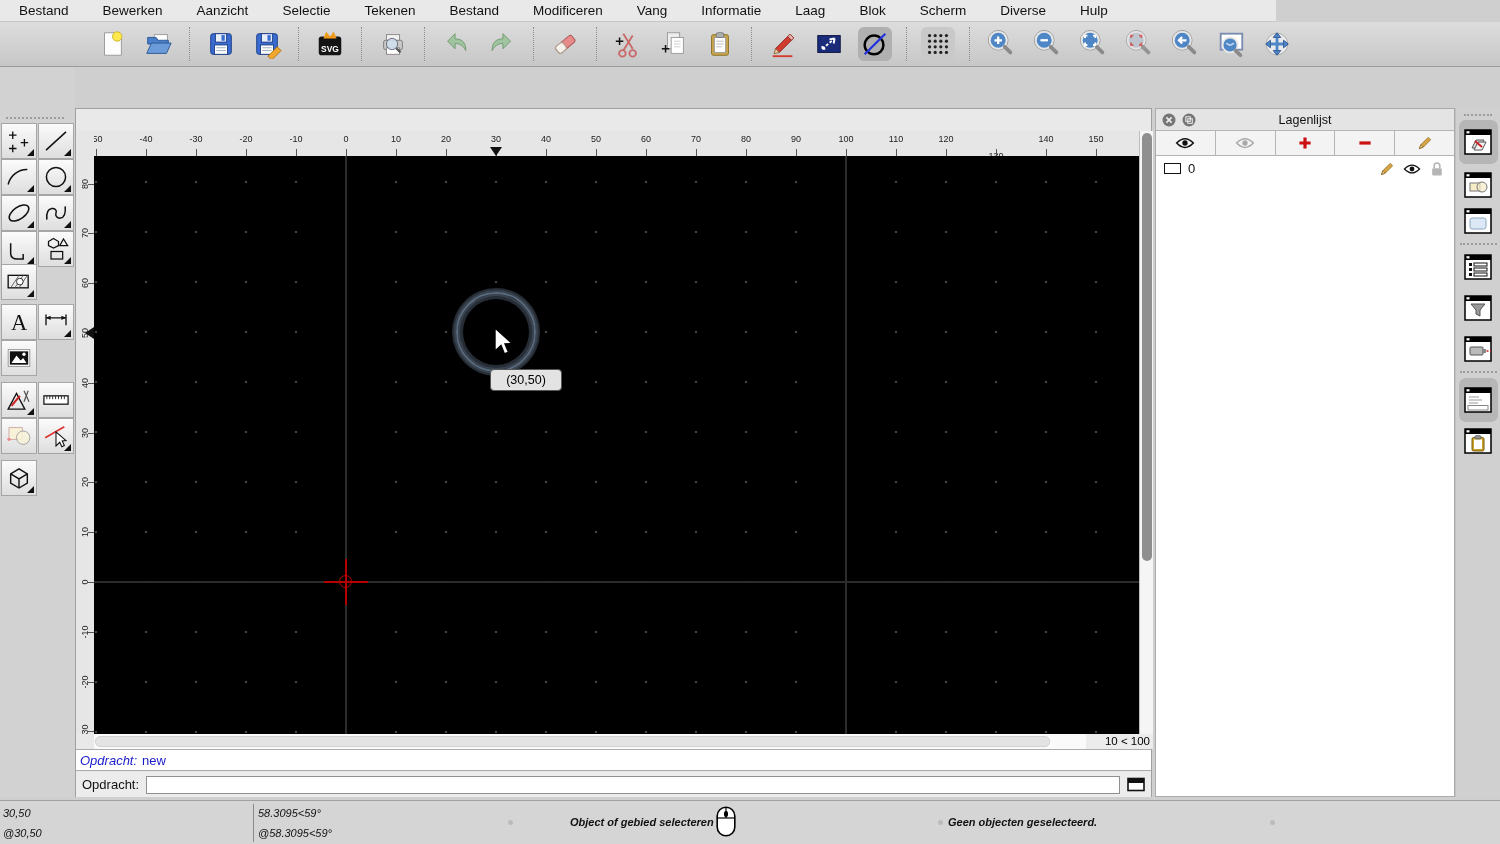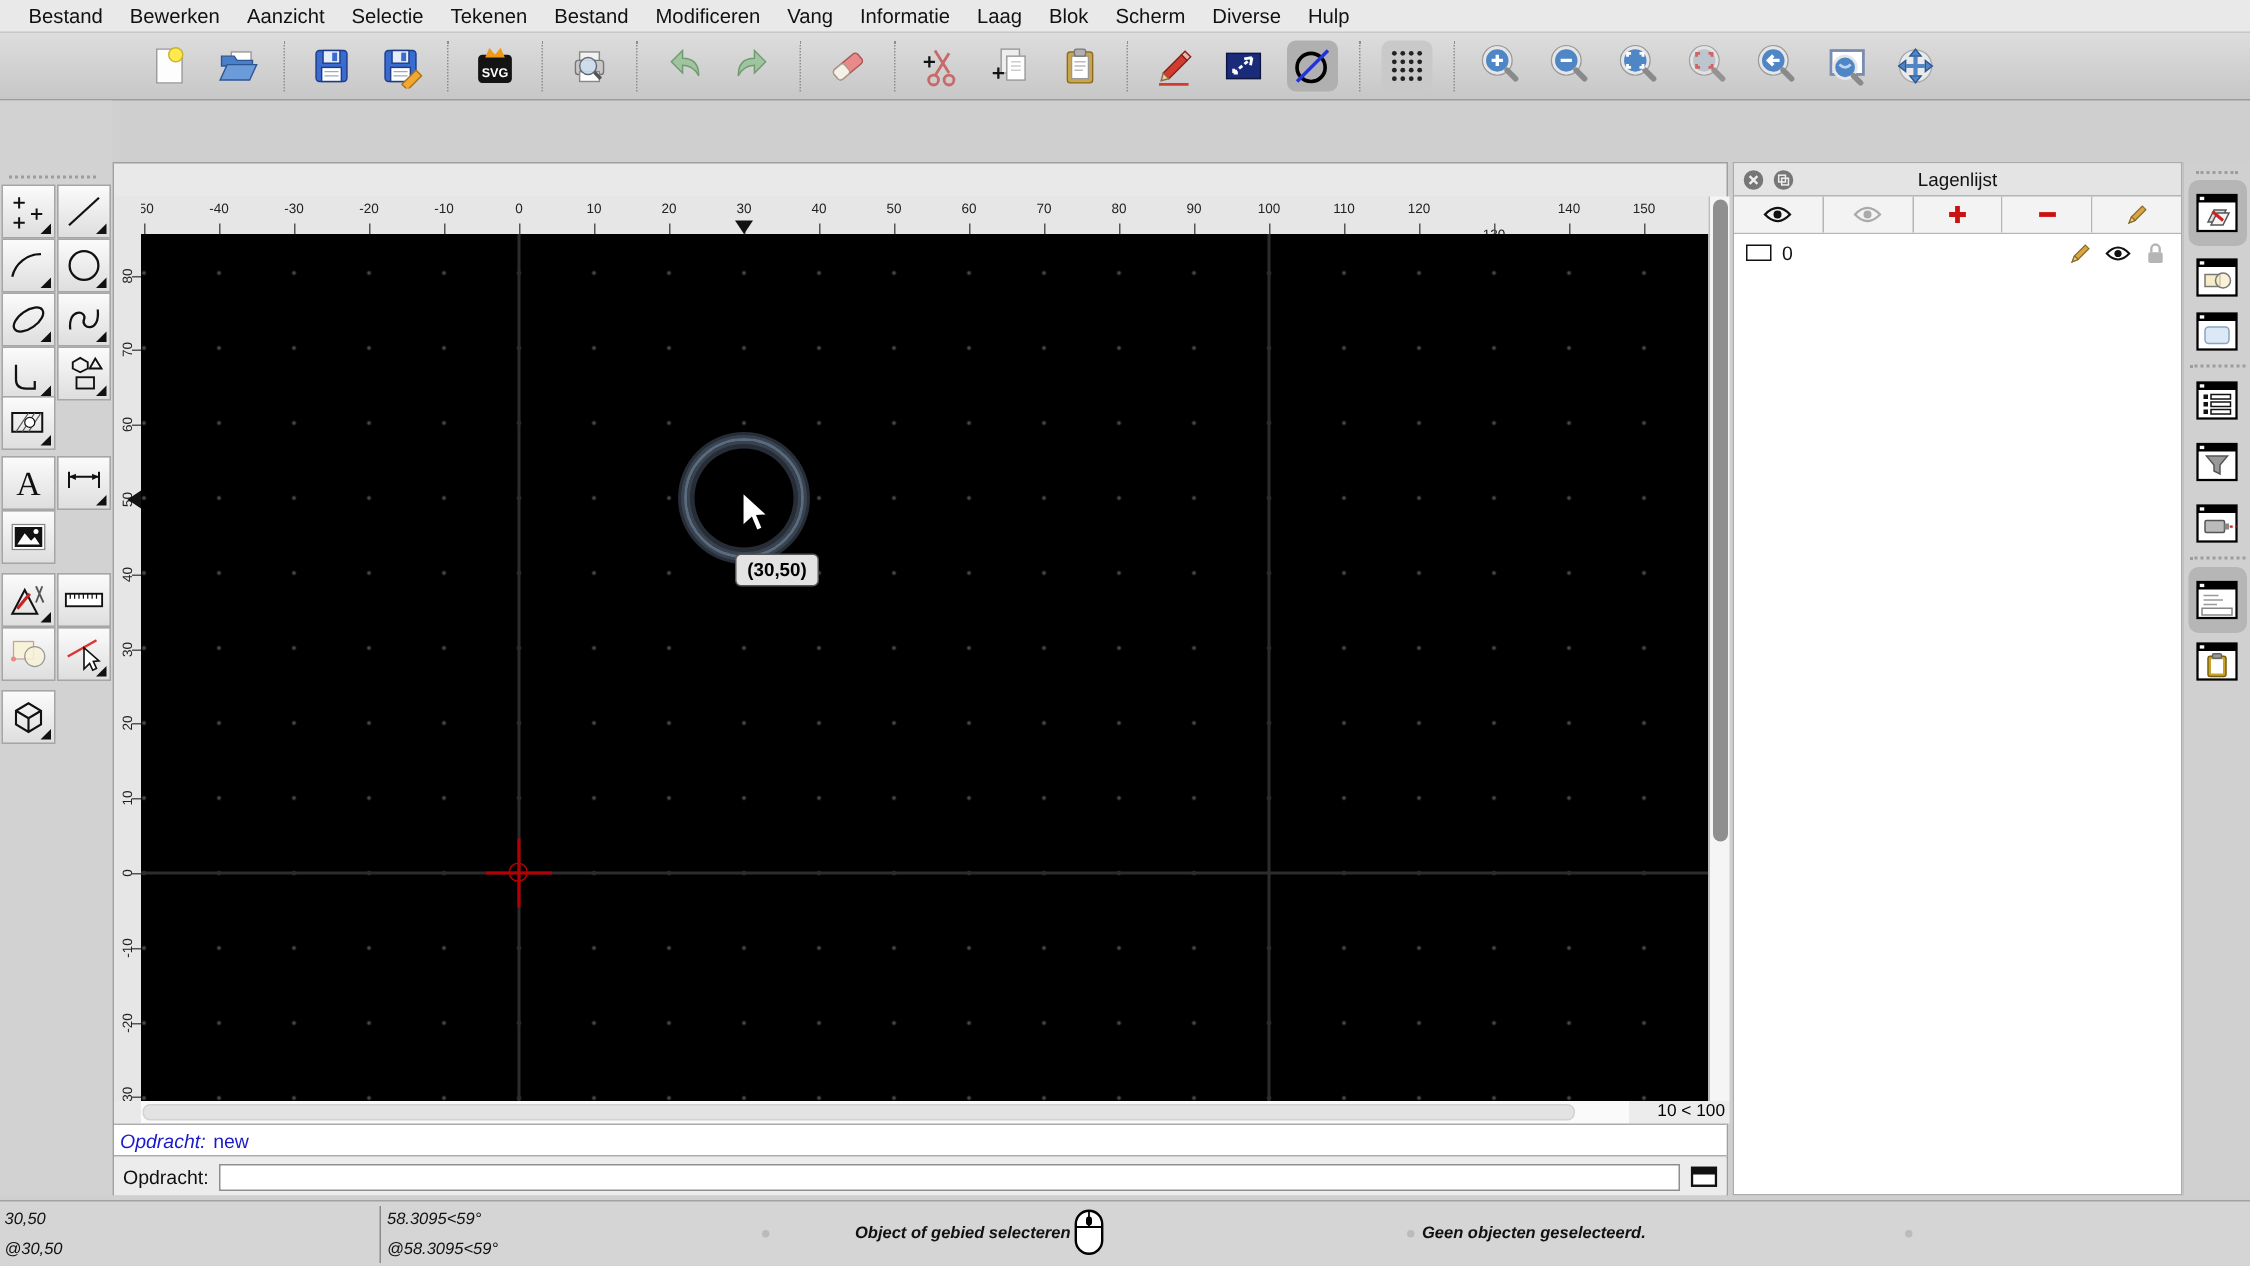--- a/index.html
+++ b/index.html
@@ -8,23 +8,23 @@
     position: relative;
     font-family: "Liberation Sans", sans-serif;
     background: #cfcfcf;
     overflow: hidden;
     color: #111;
   }
   .icn { display:block; }
   .icn svg { width:100%; height:100%; display:block; }
 
   
-  .menu-bar { position:absolute; top:0; left:0; width:1500px; height:22px;
+  .menu-bar { position:absolute; top:0; left:0; width:1276px; height:22px;
     background:#e9e9e9; border-bottom:1px solid #c6c6c6;
-    display:flex; align-items:center; padding-left:10px; font-size:13.5px; }
+    display:flex; align-items:center; padding-left:10px; font-size:13.5px;gap:16px; }
   .menu-item { padding:0 9px; white-space:nowrap; }
 
   
   .main-toolbar { position:absolute; top:22px; left:0; width:1500px; height:45px;
     background:linear-gradient(#dddddd,#c7c7c7); border-bottom:1px solid #9b9b9b;
     display:flex; align-items:center; padding-left:95px; gap:12px; }
   .tbtn { width:34px; height:34px; display:flex; align-items:center; justify-content:center;
     border-radius:6px; flex:0 0 auto; }
   .tbtn .icn { width:30px; height:30px; }
   .tbtn.pressed { background:#b0b0b0; }
@@ -82,23 +82,23 @@
   .ax-v100 { left:751px; top:0; width:2px; height:578px; }
   .ax-h0   { left:0; top:425px; width:1045px; height:2px; }
   .cross-h { position:absolute; left:230px; top:425px; width:44px; height:2px; background:#b40000; }
   .cross-v { position:absolute; left:251px; top:403px; width:2px; height:46px; background:#b40000; }
   .cross-c { position:absolute; left:245px; top:419px; width:13px; height:13px;
     border:1.5px solid #b40000; border-radius:50%; }
   .entity-circle { position:absolute; left:362px; top:136px; width:80px; height:80px; border-radius:50%;
     border:2px solid #5a6b7e;
     box-shadow:0 0 0 2px #39434f, 0 0 0 4px #262d36, inset 0 0 0 2px #39434f, inset 0 0 0 5px #262d36; }
   .cursor { position:absolute; left:399px; top:171px; width:21px; height:30px; }
-  .snap-tooltip { position:absolute; left:396px; top:213px; width:56px; height:22px;
+  .snap-tooltip { position:absolute; left:396px; top:213px; width:72px; height:22px;
     background:#e3e3e3; border:1px solid #555; border-radius:4px; font-size:12.5px; color:#000;
-    display:flex; align-items:center; justify-content:center;font-weight:bold; }
+    display:flex; align-items:center; justify-content:center; }
 
   .v-scroll { position:absolute; left:1063px; top:22px; width:14px; height:603px;
     background:#f5f5f5; border-left:1px solid #bdbdbd; }
   .v-thumb { position:absolute; left:1.5px; top:2px; width:10px; height:428px;
     background:#8f8f8f; border-radius:5px; }
   .h-scroll { position:absolute; left:18px; top:625px; width:992px; height:15px; background:#fafafa; }
   .h-thumb { position:absolute; left:1px; top:2px; width:955px; height:11px;
     background:#e3e3e3; border:1px solid #d2d2d2; border-radius:5px; }
   .zoom-indicator { position:absolute; left:1010px; top:625px; width:67px; height:15px;
     background:#ececec; font-size:11.5px; line-height:15px; text-align:right; padding-right:3px; color:#000; }

